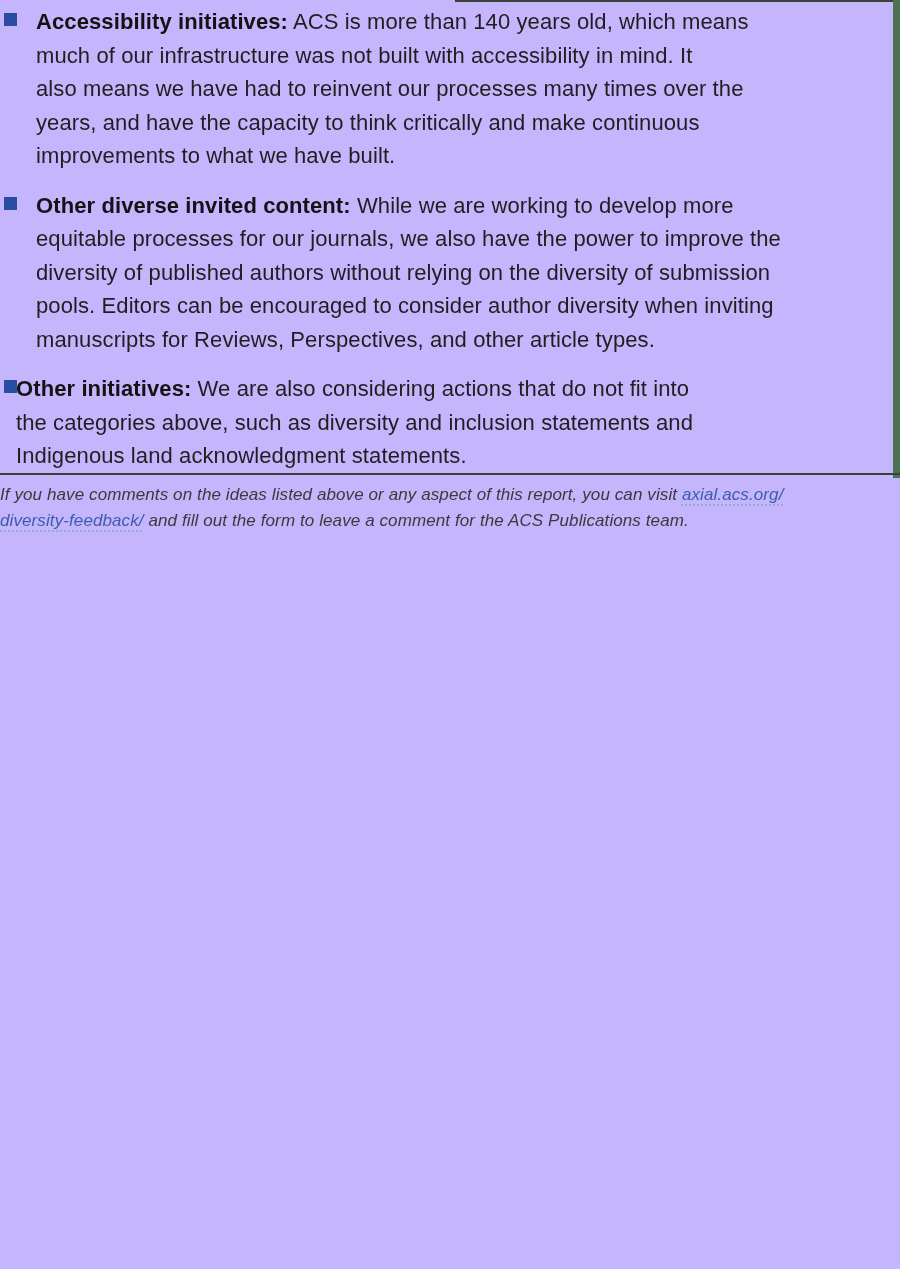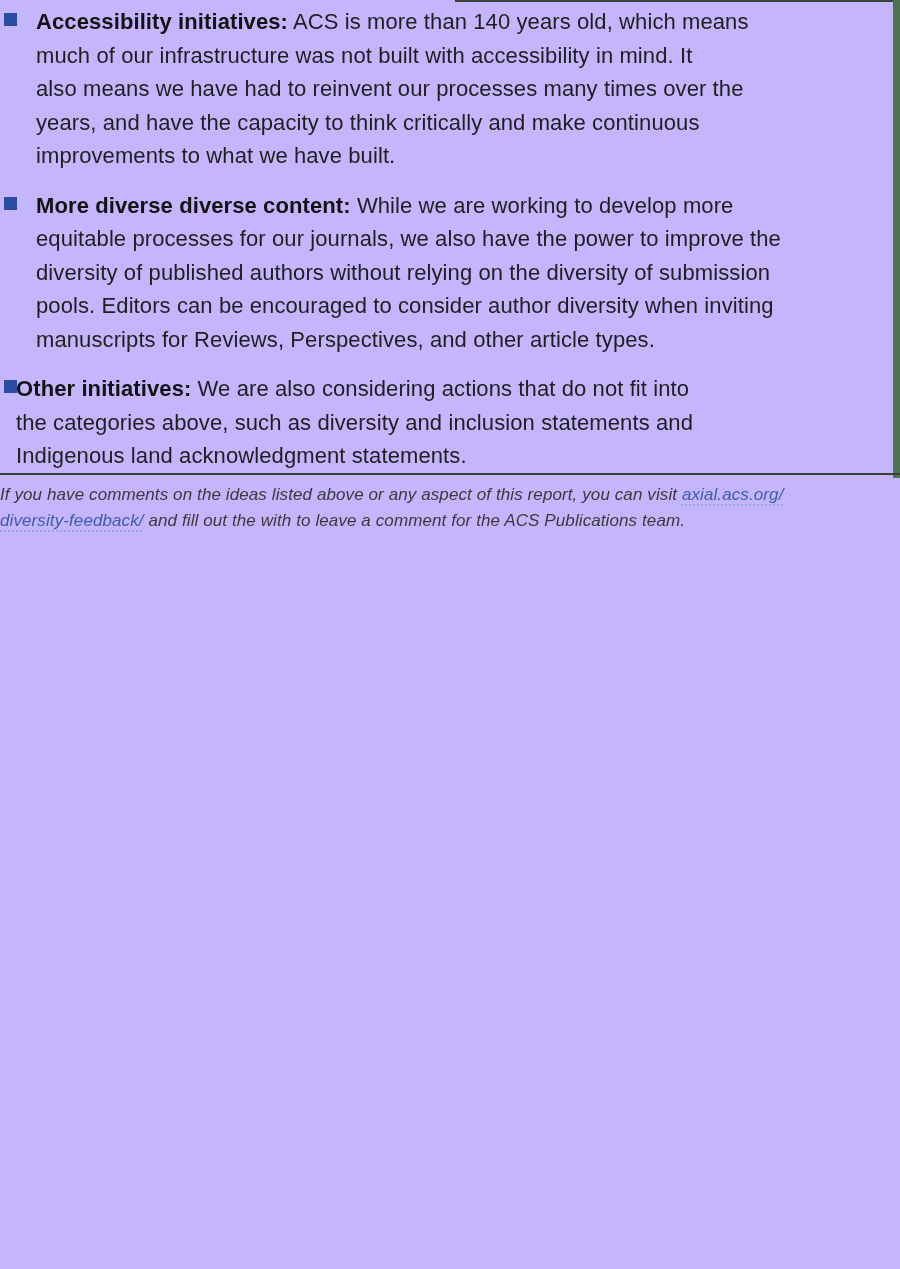--- a/index.html
+++ b/index.html
@@ -77,33 +77,33 @@
       <span class="bullet-sq"></span>
       <p class="item-text"><span class="lead">Accessibility initiatives:</span><span> ACS is more than 140 years old, which means
 much of our infrastructure was not built with accessibility in mind. It
 also means we have had to reinvent our processes many times over the
 years, and have the capacity to think critically and make continuous
 improvements to what we have built.</span></p>
     </div>
 
     <div class="item">
       <span class="bullet-sq"></span>
-      <p class="item-text"><span class="lead">More diverse diverse content:</span><span> While we are working to develop more
+      <p class="item-text"><span class="lead">Other diverse invited content:</span><span> While we are working to develop more
 equitable processes for our journals, we also have the power to improve the
 diversity of published authors without relying on the diversity of submission
 pools. Editors can be encouraged to consider author diversity when inviting
 manuscripts for Reviews, Perspectives, and other article types.</span></p>
     </div>
 
     <div class="item">
       <span class="bullet-sq"></span>
       <p class="item-text"><span class="lead">Other initiatives:</span><span> We are also considering actions that do not fit into
 the categories above, such as diversity and inclusion statements and
 Indigenous land acknowledgment statements.</span></p>
     </div>
 
   </section>
 
   <div class="rule-bottom"></div>
 
-  <p class="footer-note"><span>If you have comments on the ideas listed above or any aspect of this report, you can visit </span><a>axial.acs.org/</a><br><a>diversity-feedback/</a><span> and fill out the with to leave a comment for the ACS Publications team.</span></p>
+  <p class="footer-note"><span>If you have comments on the ideas listed above or any aspect of this report, you can visit </span><a>axial.acs.org/</a><br><a>diversity-feedback/</a><span> and fill out the form to leave a comment for the ACS Publications team.</span></p>
 
 </div>
 
 </body></html>

